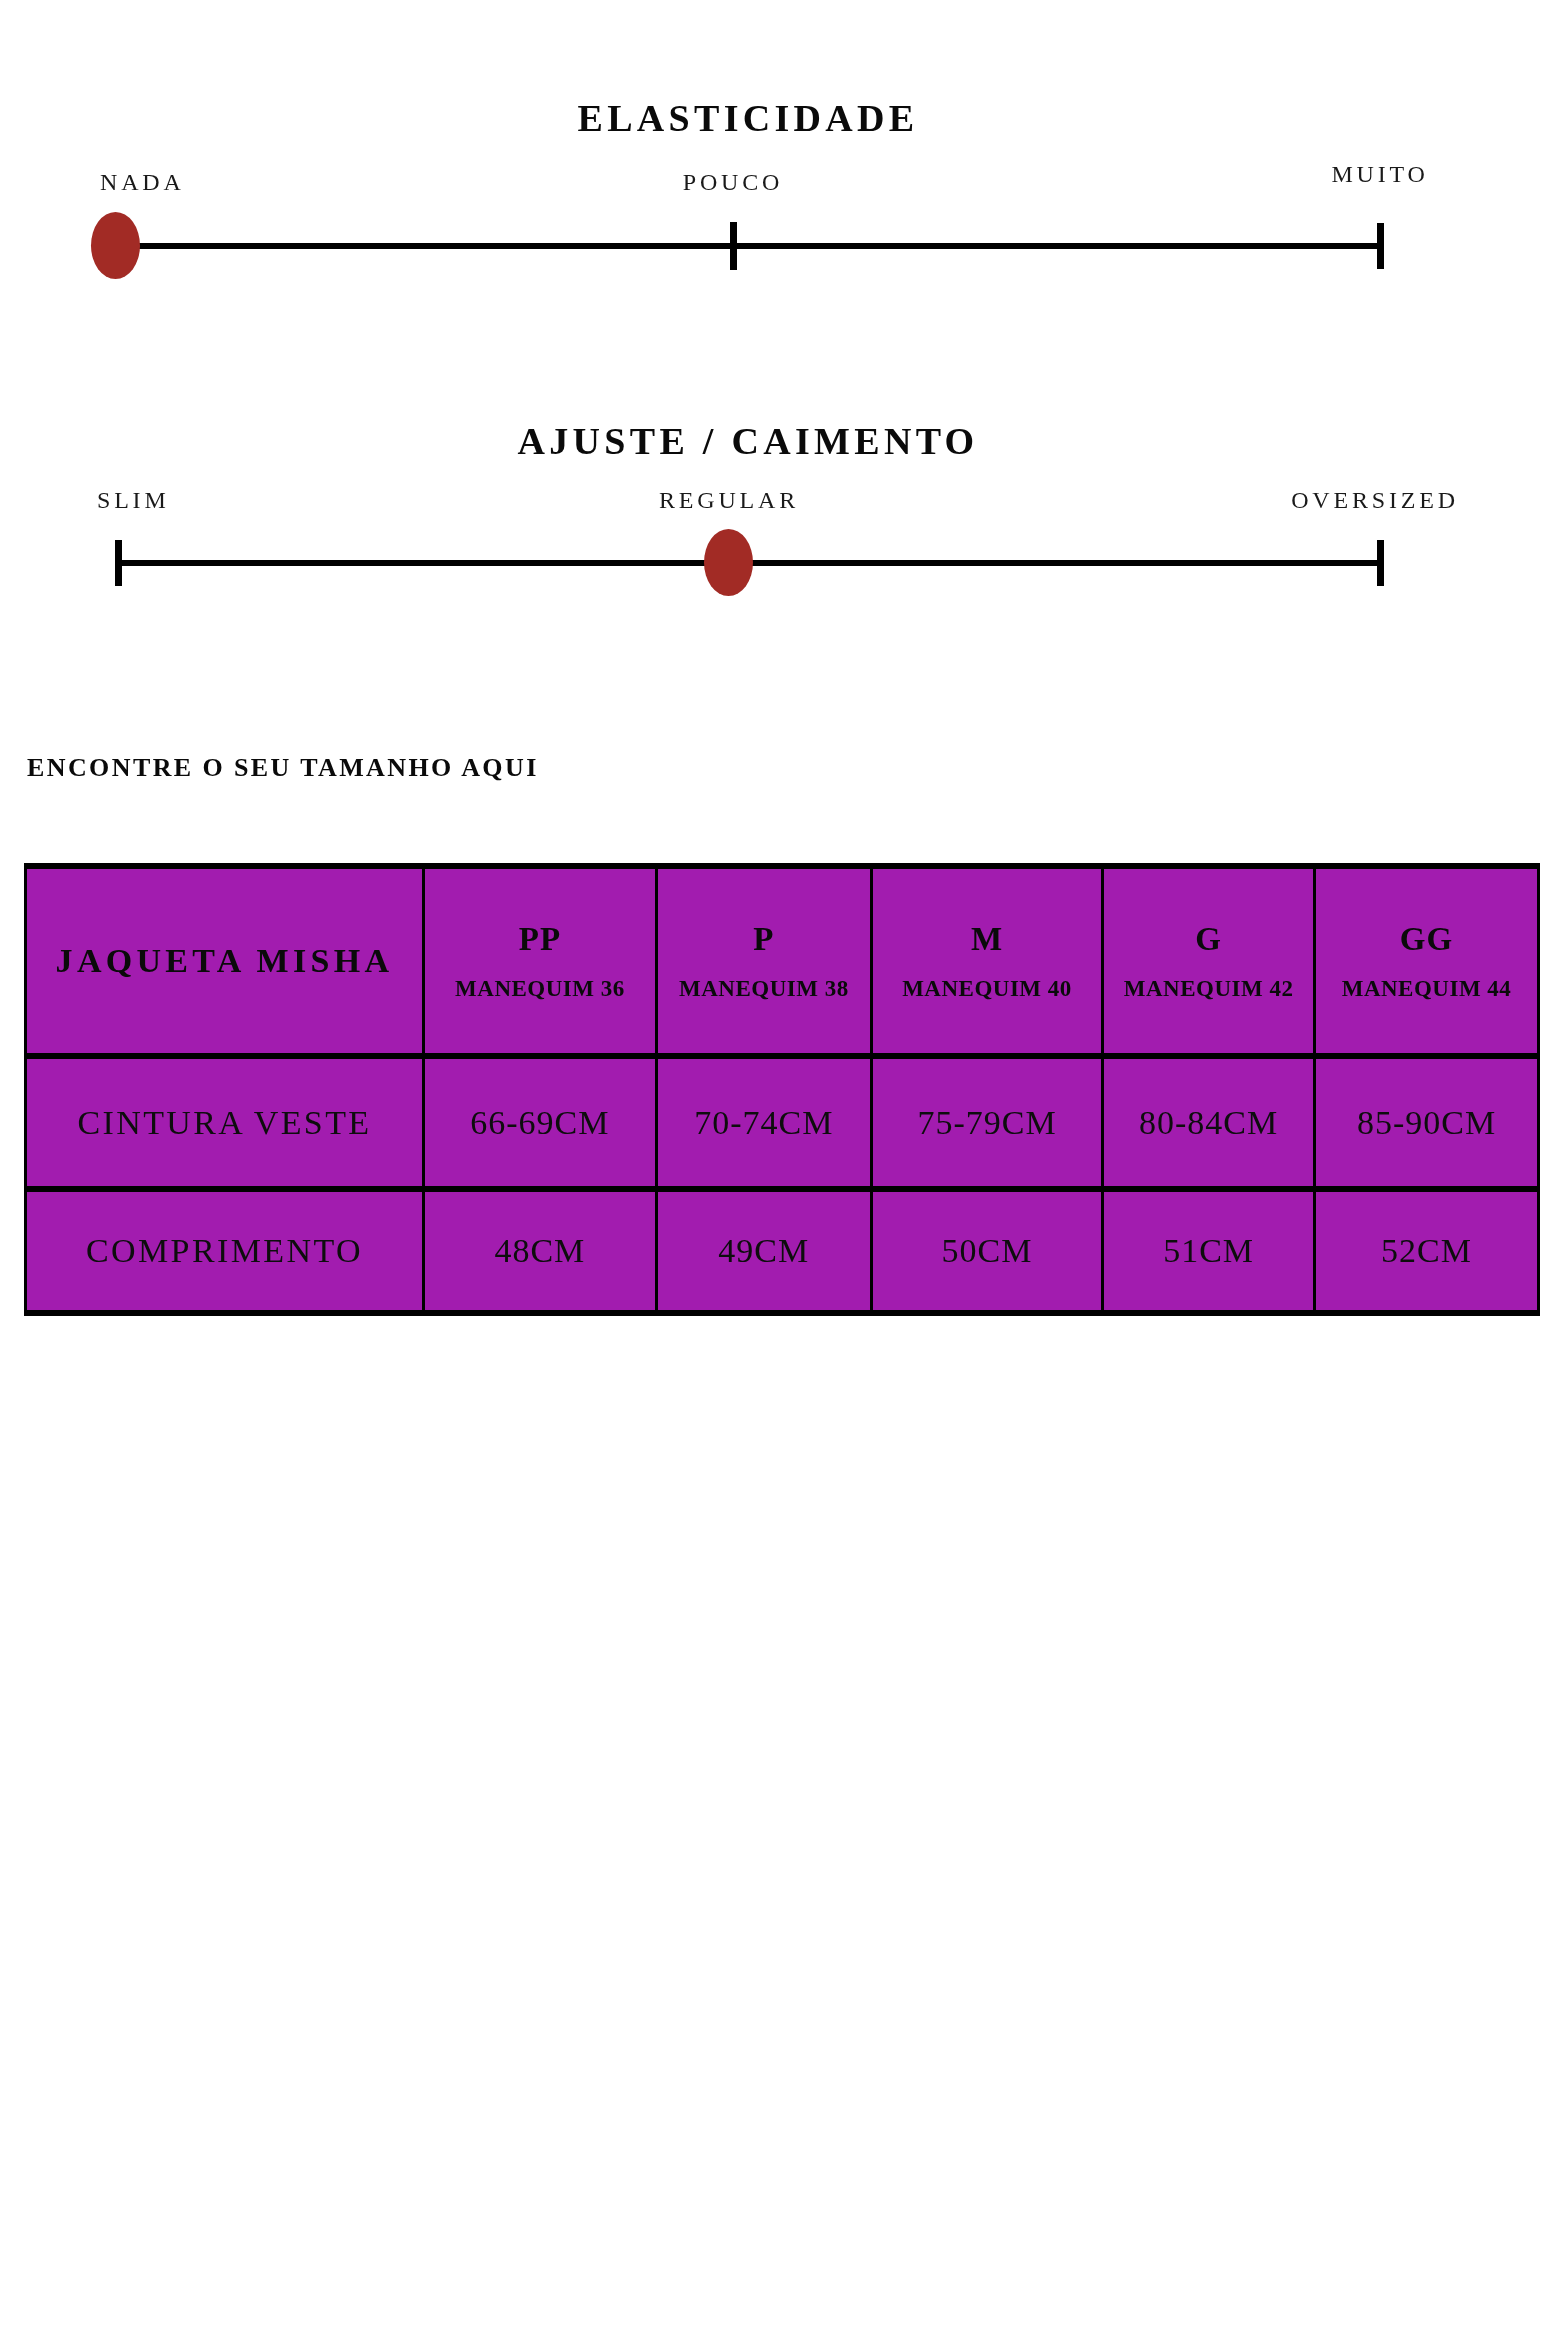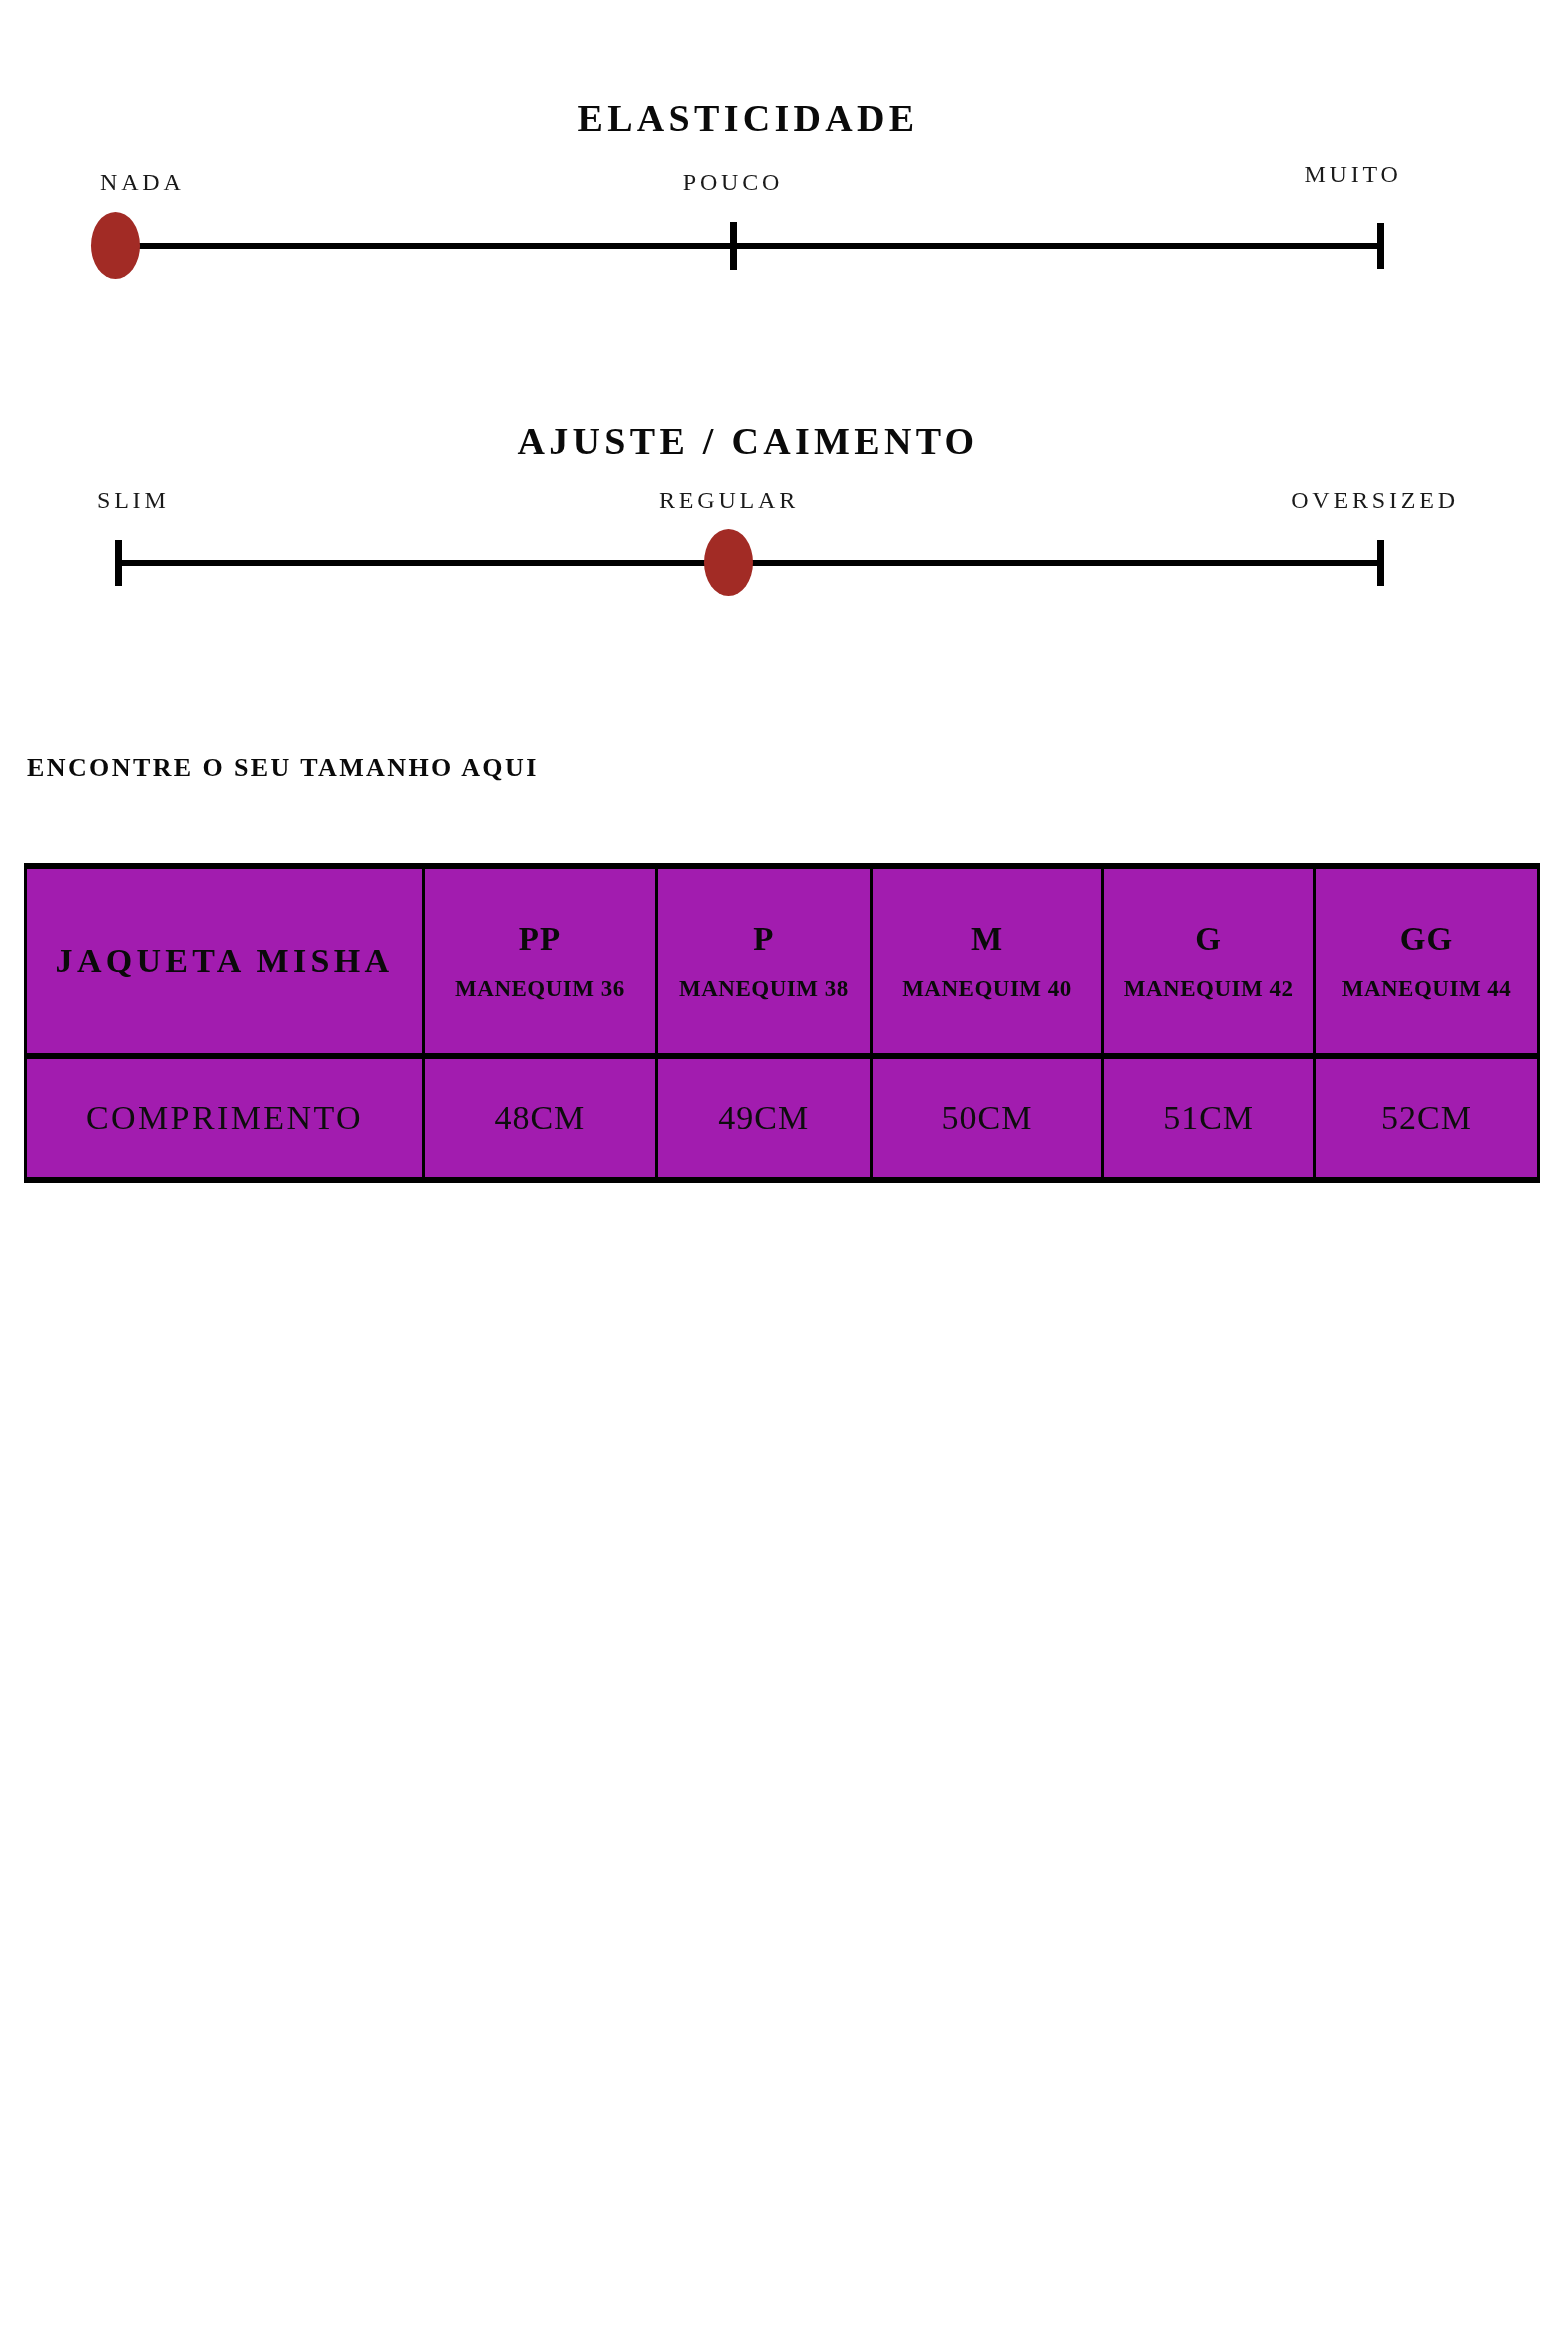--- a/index.html
+++ b/index.html
@@ -124,21 +124,21 @@
 </head>
 <body>
 
 <div class="canvas">
 
   <section>
     <h2 class="slider-title" style="top:96px;">ELASTICIDADE</h2>
 
     <span class="slider-label" style="left:100px; top:169px;">NADA</span>
     <span class="slider-label centered" style="left:614px; top:169px;text-align:center;">POUCO</span>
-    <span class="slider-label centered" style="left:1234px; top:161px;">MUITO</span>
+    <span class="slider-label centered" style="left:1261px; top:161px;">MUITO</span>
 
     <div class="track" style="left:116px; top:243px; width:1264px;"></div>
     <div class="tick" style="left:730px; top:222px; height:48px;"></div>
     <div class="tick" style="left:1377px; top:223px; height:46px;"></div>
     <div class="dot" style="left:91px; top:212px;"></div>
   </section>
 
   <section>
     <h2 class="slider-title" style="top:419px;">AJUSTE / CAIMENTO</h2>
 
@@ -184,20 +184,28 @@
           <div class="size-code">G</div>
           <div class="mannequin">MANEQUIM 42</div>
         </td>
         <td>
           <div class="size-code">GG</div>
           <div class="mannequin">MANEQUIM 44</div>
         </td>
       </tr>
 
 
+      <tr class="data-row">
+        <td class="row-label">CINTURA VESTE</td>
+        <td class="cell-value">66-69CM</td>
+        <td class="cell-value">70-74CM</td>
+        <td class="cell-value">75-79CM</td>
+        <td class="cell-value">80-84CM</td>
+        <td class="cell-value">85-90CM</td>
+      </tr>
 
       <tr class="data-row last">
         <td class="row-label">COMPRIMENTO</td>
         <td class="cell-value">48CM</td>
         <td class="cell-value">49CM</td>
         <td class="cell-value">50CM</td>
         <td class="cell-value">51CM</td>
         <td class="cell-value">52CM</td>
       </tr>
     </tbody>

